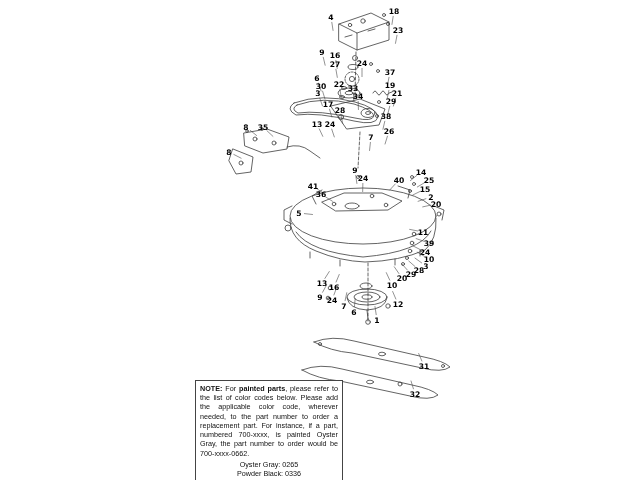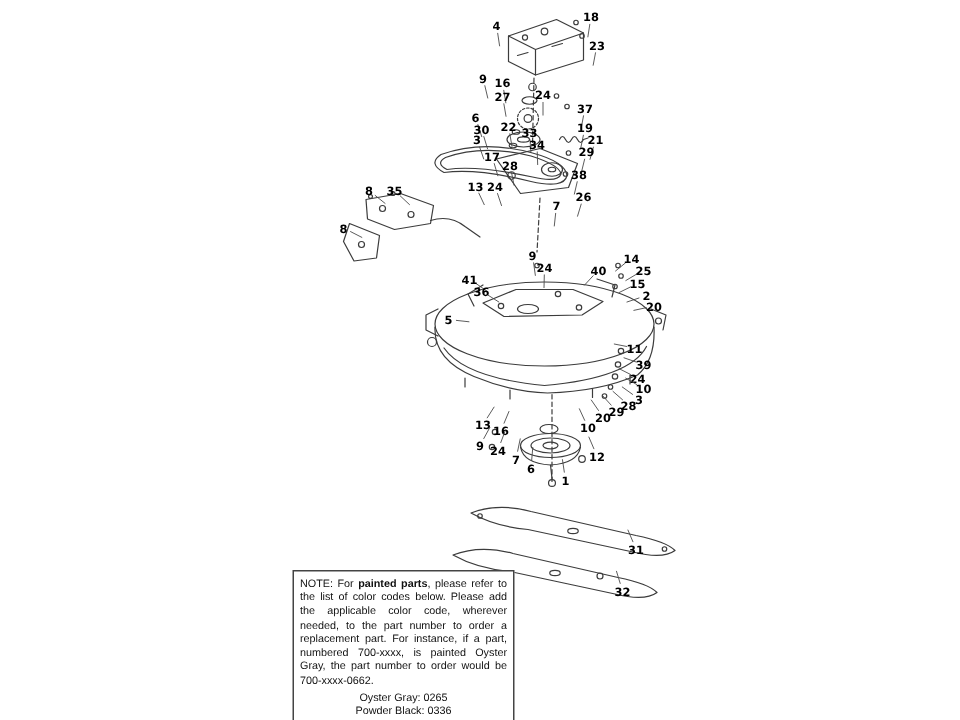--- a/index.html
+++ b/index.html
@@ -14,21 +14,21 @@
     font-family:"DejaVu Sans",sans-serif;font-size:7.6px;font-weight:bold;
     fill:#000;text-anchor:middle;
   }
   #callout-layer line{stroke:#4a4a4a;stroke-width:0.6;}
   .note-box{
     position:absolute;left:195px;top:380px;width:148px;
     border:1px solid #444;background:#fff;padding:3px 4px 4px 4px;
     font-size:7.2px;line-height:1.28;color:#111;box-sizing:border-box;
   }
   .note-p{margin:0;text-align:justify;}
-  .note-p b{font-weight:normal;}
+  .note-p b{font-weight:bold;}
   .color-codes{margin-top:2px;text-align:center;line-height:1.35;}
 </style>
 </head>
 <body>
 
 <div class="page">
 
   <svg id="diagram-svg" viewBox="0 0 640 480">
     <g id="art">
 

